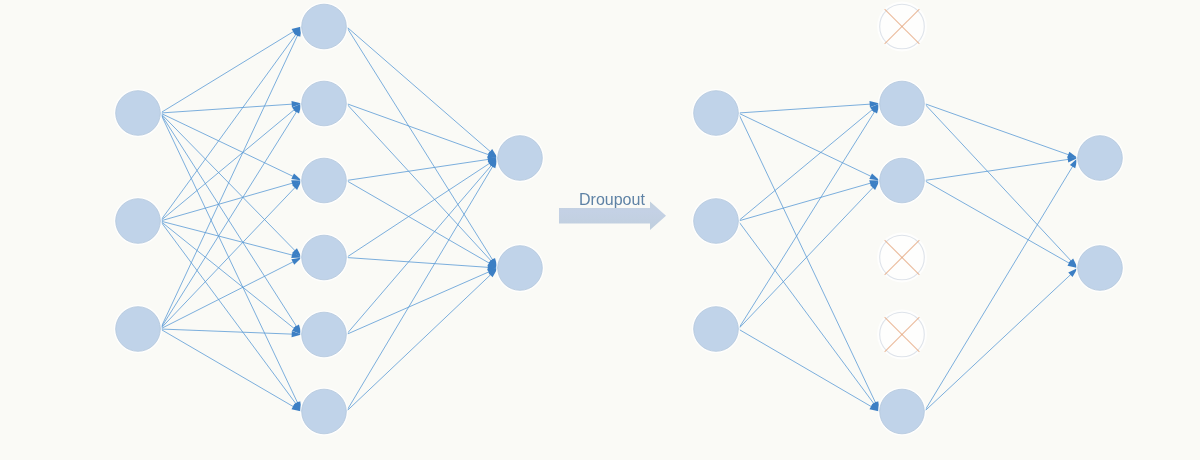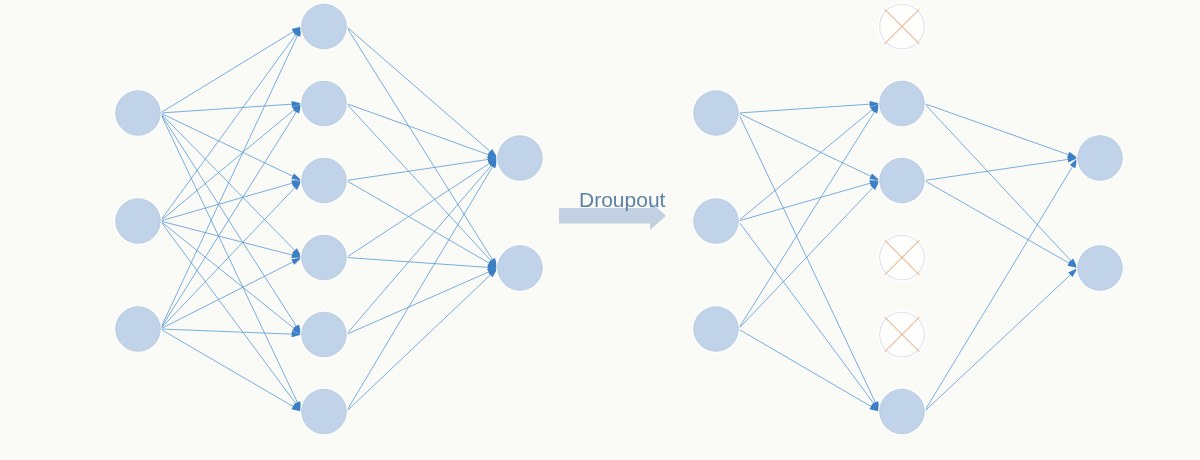--- a/index.html
+++ b/index.html
@@ -1,21 +1,21 @@
 <!DOCTYPE html>
 <html><head>
 <meta charset="utf-8">
 <title>Dropout neural network diagram</title>
 <style>
   html,body{margin:0;padding:0;}
   body{width:1200px;height:460px;background:#fafaf6;
        font-family:"Liberation Sans",sans-serif;overflow:hidden;}
   #stage{position:relative;width:1200px;height:460px;background:#fafaf6;}
   #svg{position:absolute;left:0;top:0;}
-  #label{position:absolute;font-size:21px;line-height:16px;white-space:nowrap;
+  #label{position:absolute;font-size:16px;line-height:16px;white-space:nowrap;
          letter-spacing:0;font-weight:400;}
 </style>
 </head>
 <body style="background: rgb(250, 250, 246);">
 
 <div id="stage" style="background: rgb(250, 250, 246);">
   <svg id="svg" width="1200" height="460" viewBox="0 0 1200 460">
       <defs>
         <linearGradient id="block-arrow-grad" x1="0" y1="0" x2="0" y2="1">
           <stop offset="0%" stop-color="#c3d1dd"></stop>

